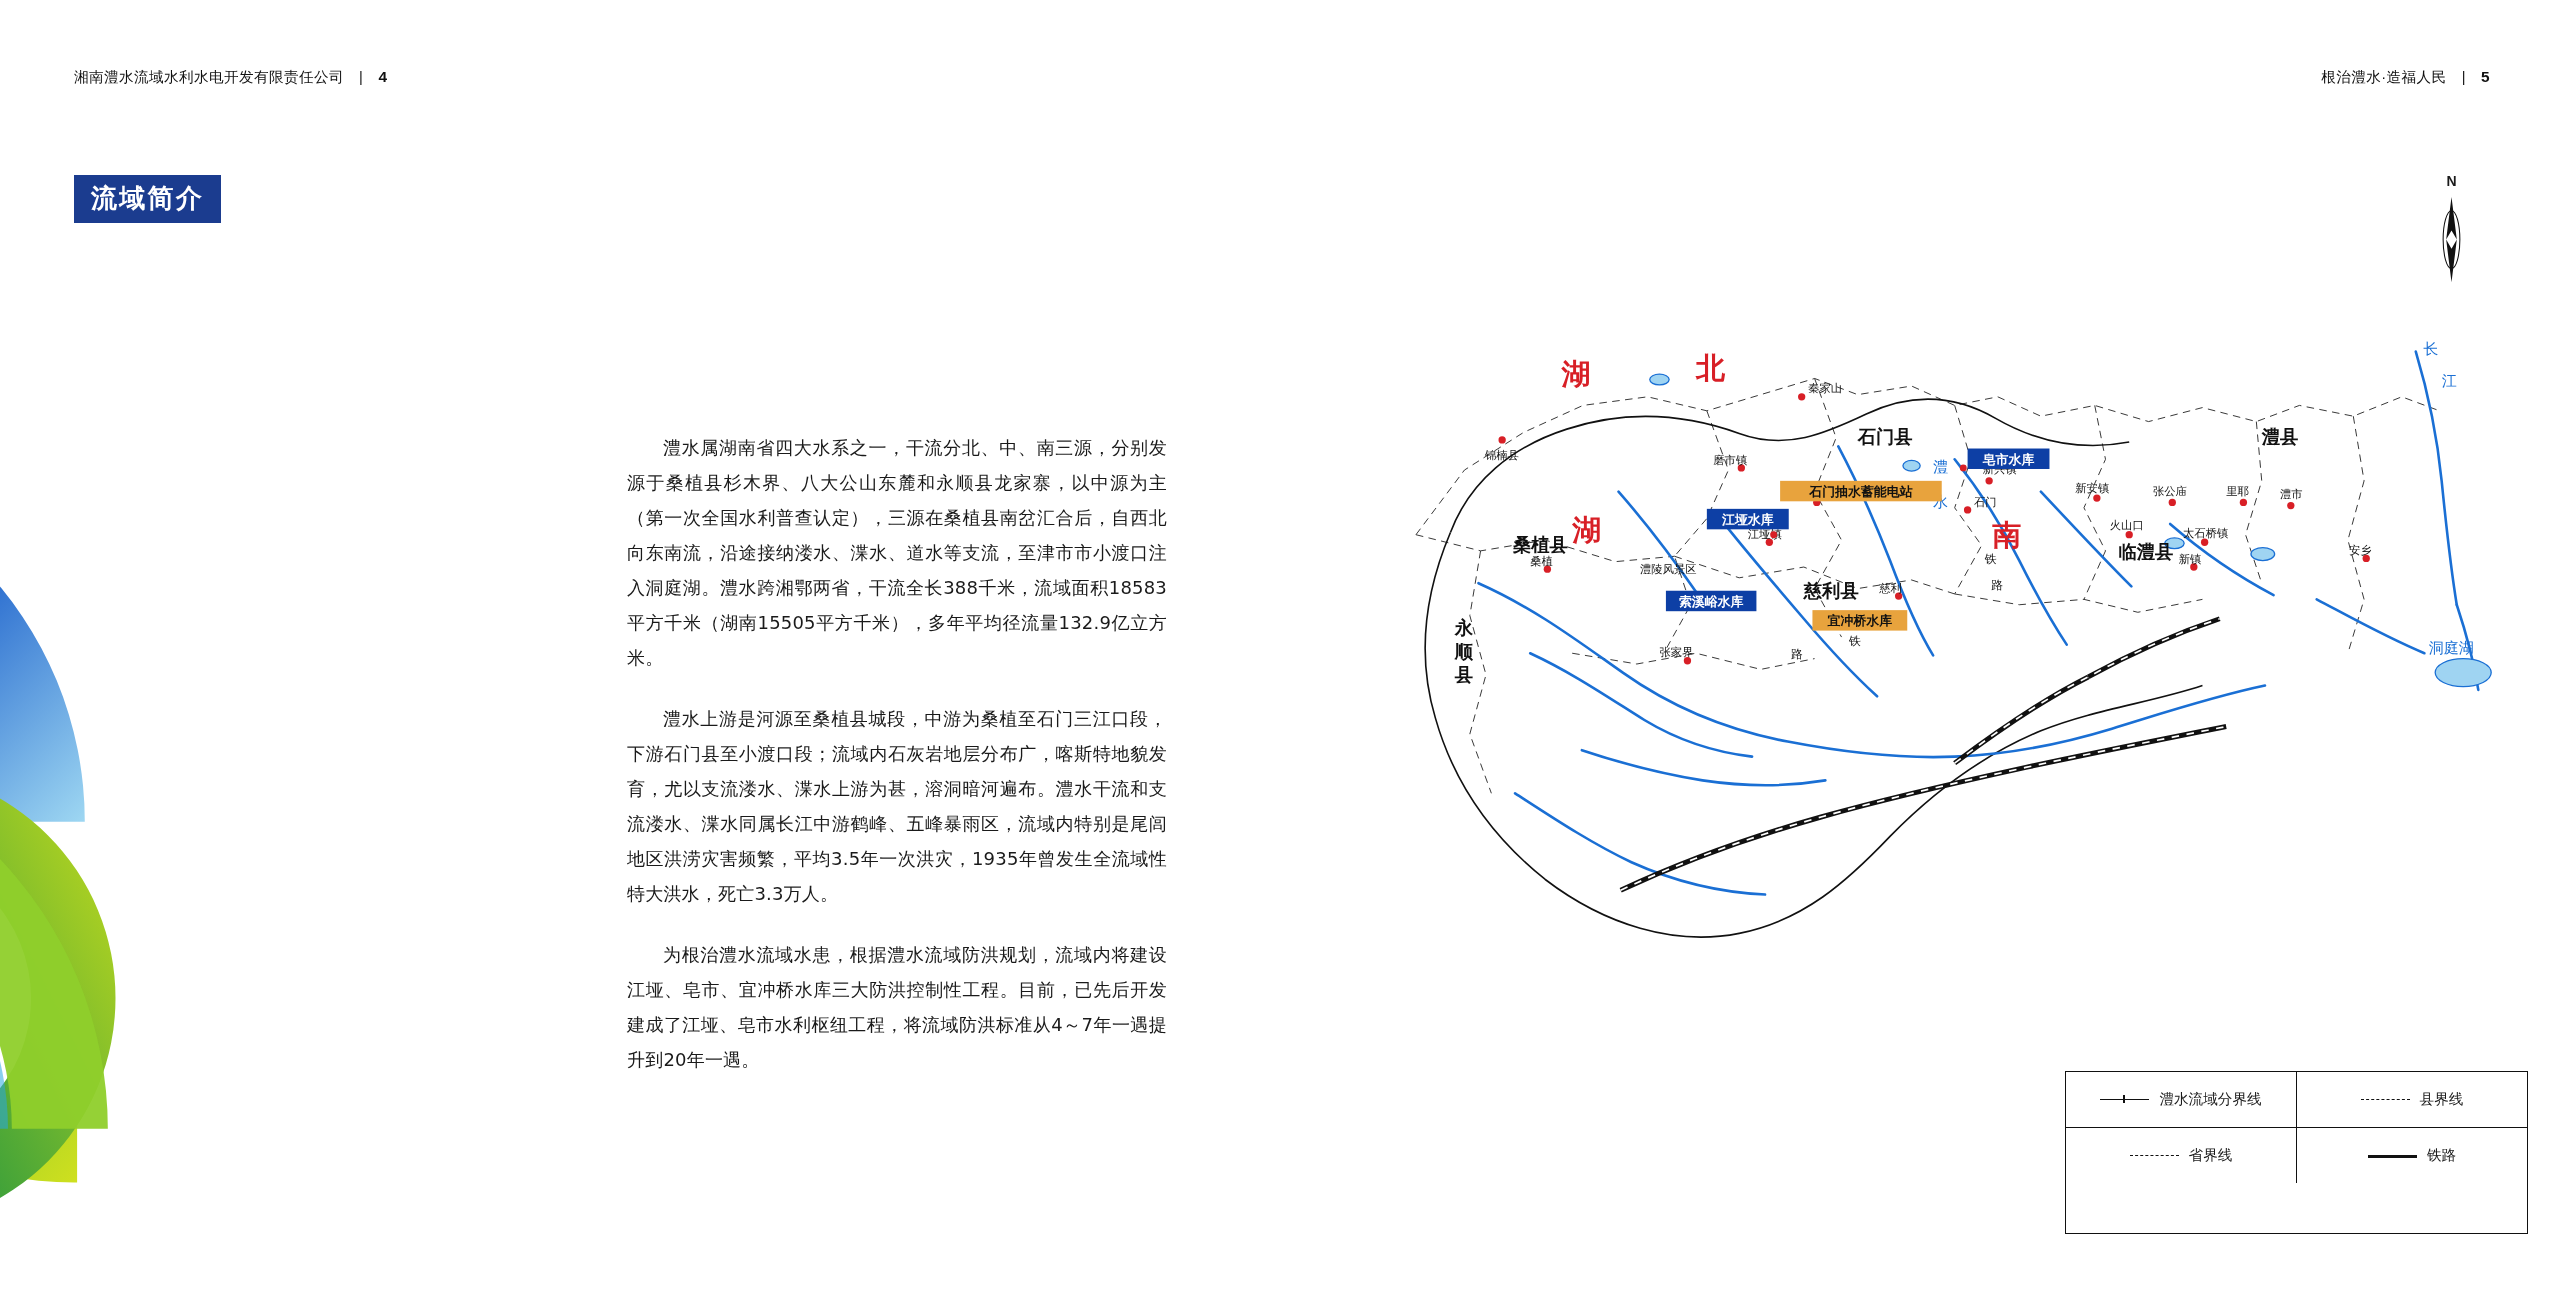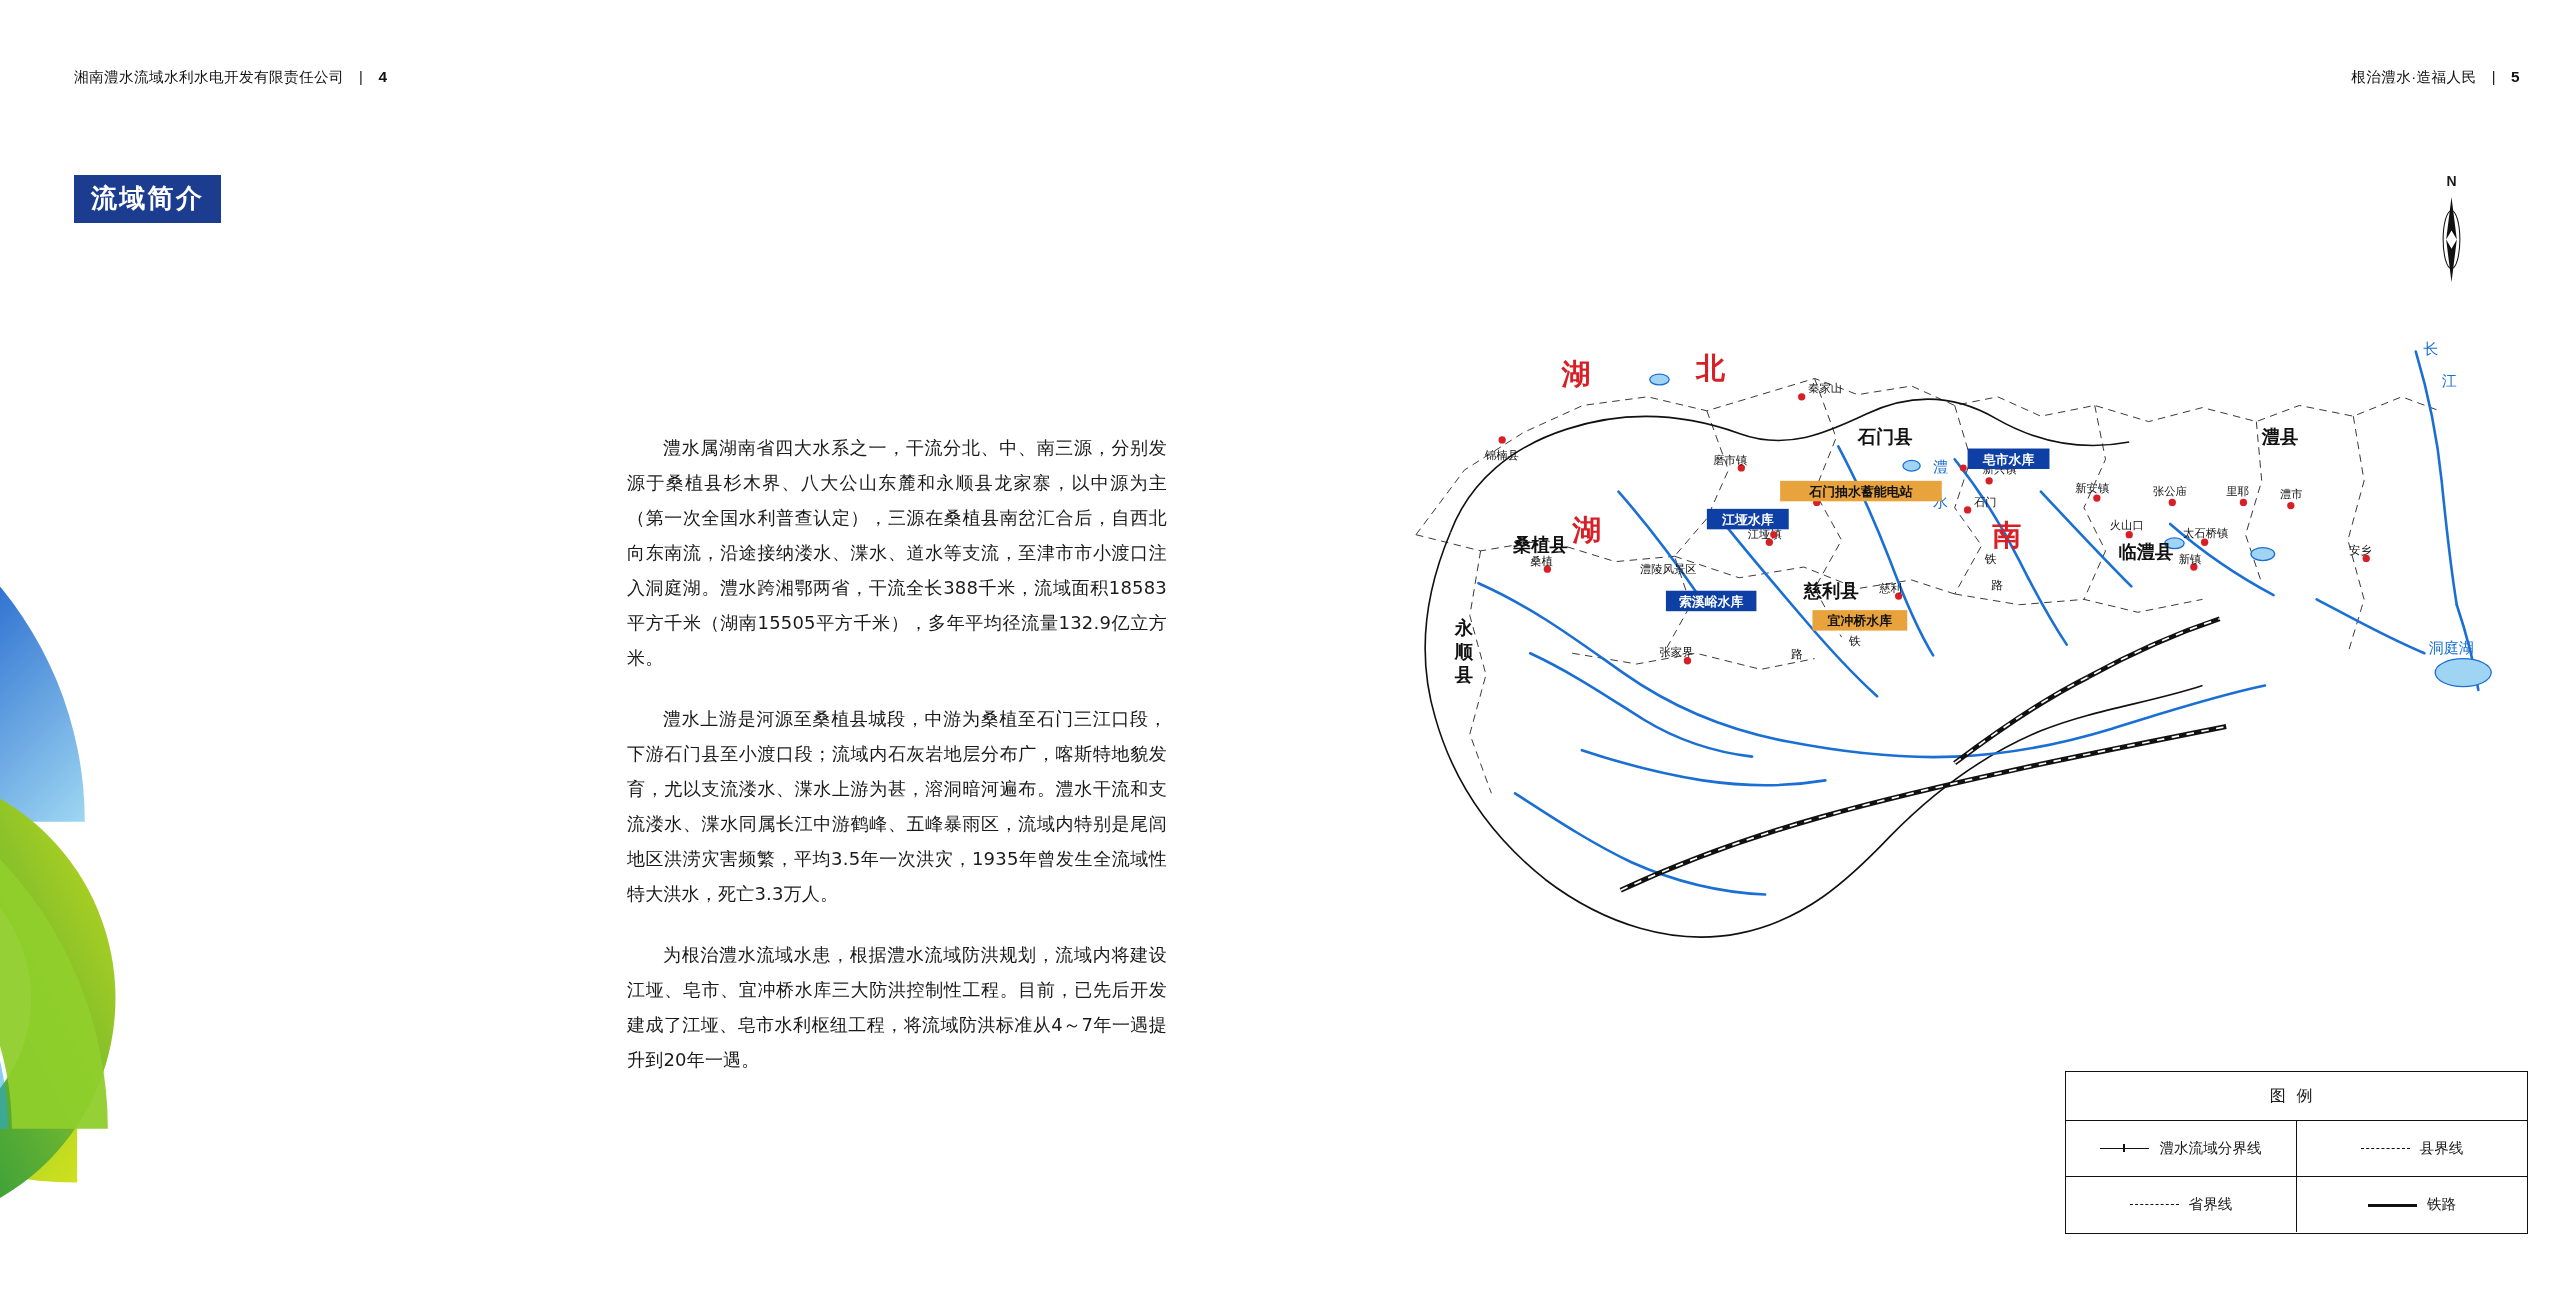--- a/index.html
+++ b/index.html
@@ -8,21 +8,21 @@
 
   
   .left-page{position:absolute;left:0;top:0;width:1288px;height:1124px;}
   .right-page{position:absolute;left:1288px;top:0;width:1288px;height:1306px;}
 
   
   .runhead{position:absolute;top:68px;font-size:14.6px;color:#111;letter-spacing:0.4px;white-space:nowrap;}
   .runhead .sep{display:inline-block;margin:0 10.7px;color:#111;}
   .runhead .pno{font-weight:bold;font-size:15.4px;}
   .runhead-left{left:74px;}
-  .runhead-right{right:56px;text-align:center;}
+  .runhead-right{right:86px;text-align:center;}
 
   
   .chip{position:absolute;left:74px;top:175px;background:#1b3c8f;color:#fff;font-size:26px;font-weight:bold;letter-spacing:2.3px;padding:10px 17px 11.5px 17px;line-height:1;}
 
   
   .swirl{position:absolute;left:-161px;top:407px;width:553px;height:814px;}
 
   
   .bodycol{position:absolute;left:614px;top:430px;width:553px;}
   .bodycol p{margin:0 0 26px 13px;font-size:18px;line-height:35px;text-align:justify;text-indent:2em;font-family:"DejaVu Sans","Liberation Sans",sans-serif;letter-spacing:0.2px;}
@@ -276,21 +276,20 @@
         </g>
         <g>
           <rect x="398" y="140" width="150" height="19" fill="#e8a33d"></rect>
           <text x="473" y="154" fill="#111" font-size="12" font-weight="bold" text-anchor="middle">石门抽水蓄能电站</text>
         </g>
       </g>
     </svg>
   </div>
 
   <div class="legend">
-    <div class="lhead">图例</div>
     <div class="lrow rb">
       <div class="lcell">
         <span class="sample sample-basin">
             <i></i>
           </span>
         <span>澧水流域分界线</span>
       </div>
       <div class="lcell b">
         <span class="sample sample-county">
             <i></i>

